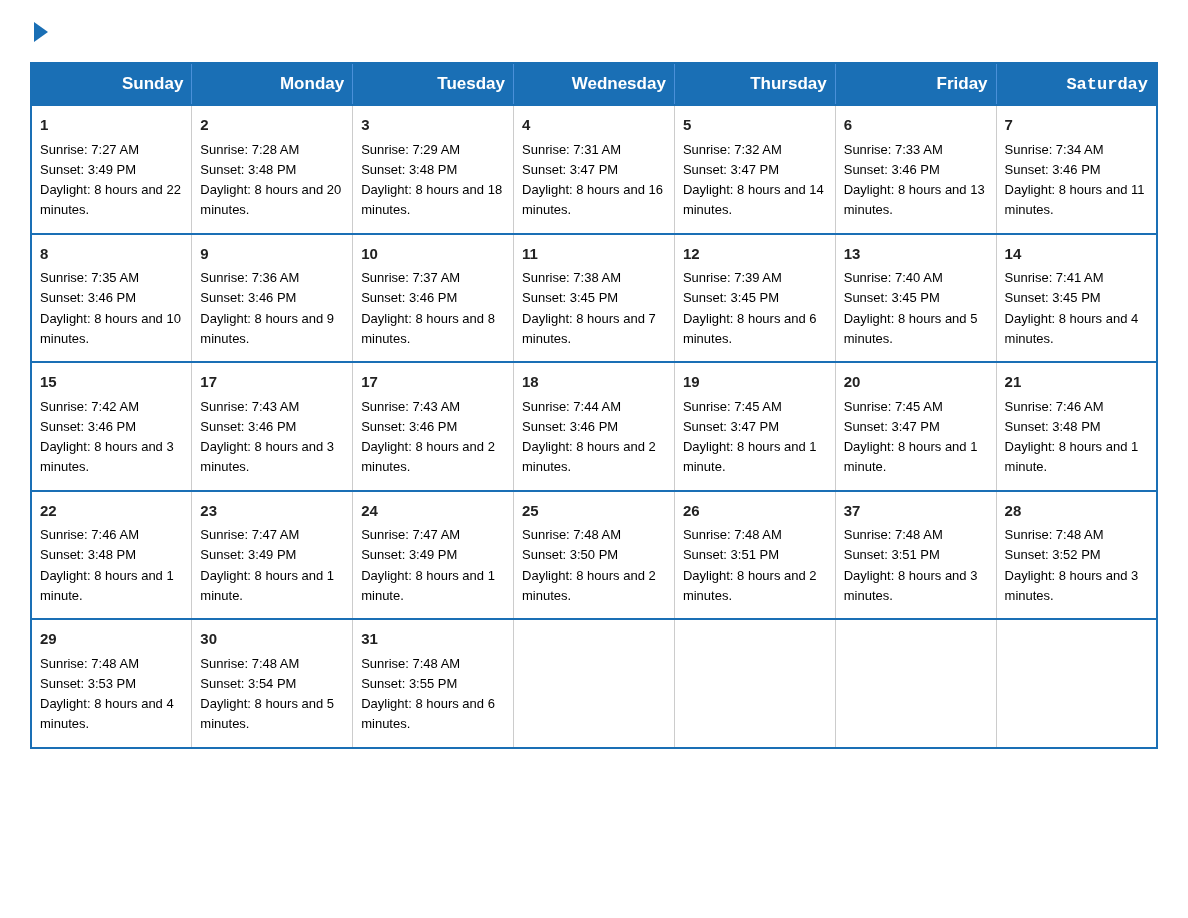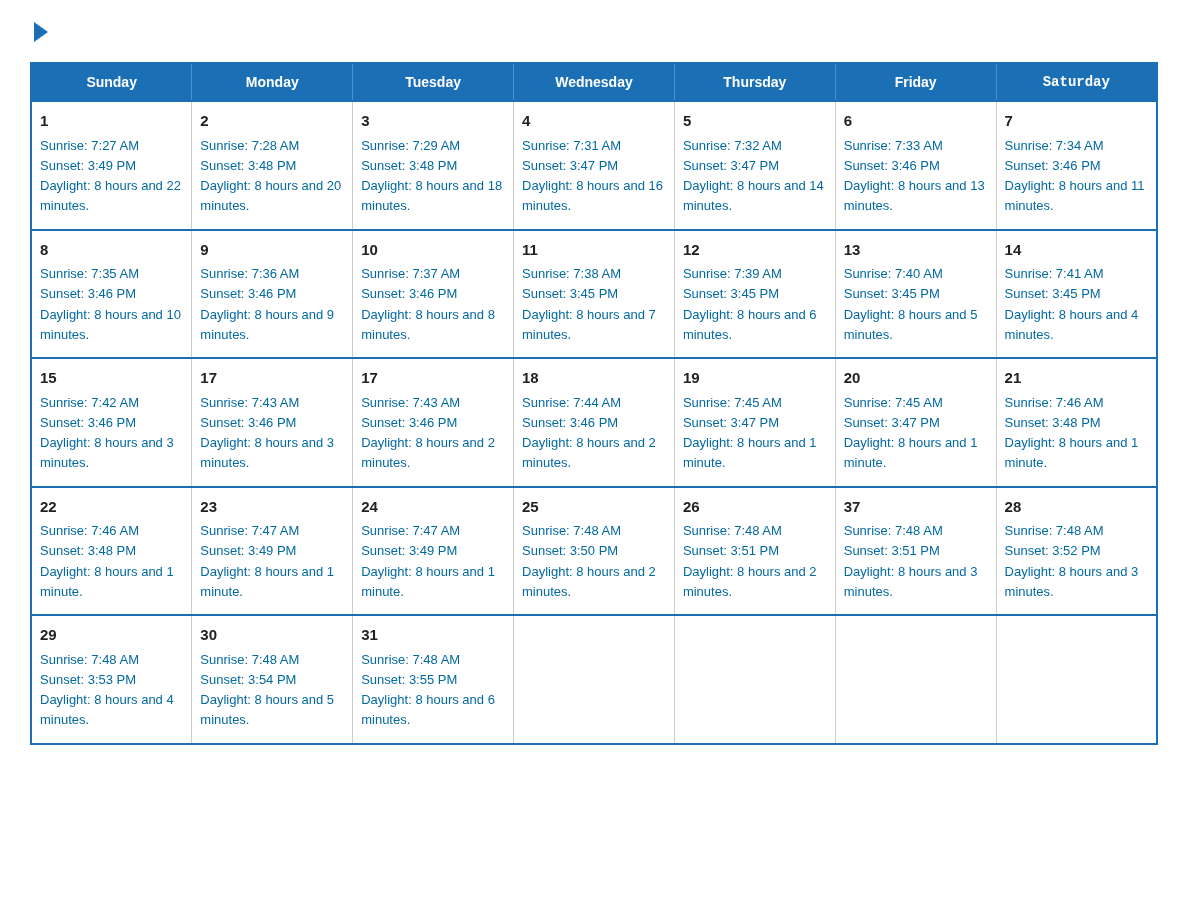--- a/index.html
+++ b/index.html
@@ -61,24 +61,24 @@
       font-family: Georgia, serif;
     }
     .calendar {
       width: 100%;
       border-collapse: collapse;
       border: 2px solid #1a6fb5;
     }
     .calendar thead tr th {
       background-color: #1a6fb5;
       color: #fff;
-      font-size: 14px;
+      font-size: 17px;
       font-weight: bold;
       padding: 10px 8px;
-      text-align: center;
+      text-align: right;
       border-right: 1px solid #4a90d9;
     }
     .calendar thead tr th:last-child {
       border-right: none;
       font-family: Liberation Mono, monospace;
     }
     .calendar tbody tr {
       border-top: 2px solid #1a6fb5;
     }
     .calendar tbody tr td {
@@ -95,21 +95,21 @@
     }
     .day-number {
       font-size: 15px;
       font-weight: bold;
       color: #222;
       display: block;
       margin-bottom: 3px;
     }
     .day-info {
       font-size: 13px;
-      color: #0369a1;
+      color: #000000;
       line-height: 1.55;
     }
     .empty-cell {
       background: #fff;
     }
   </style>
 </head>
 <body>
 
 <div class="header">

